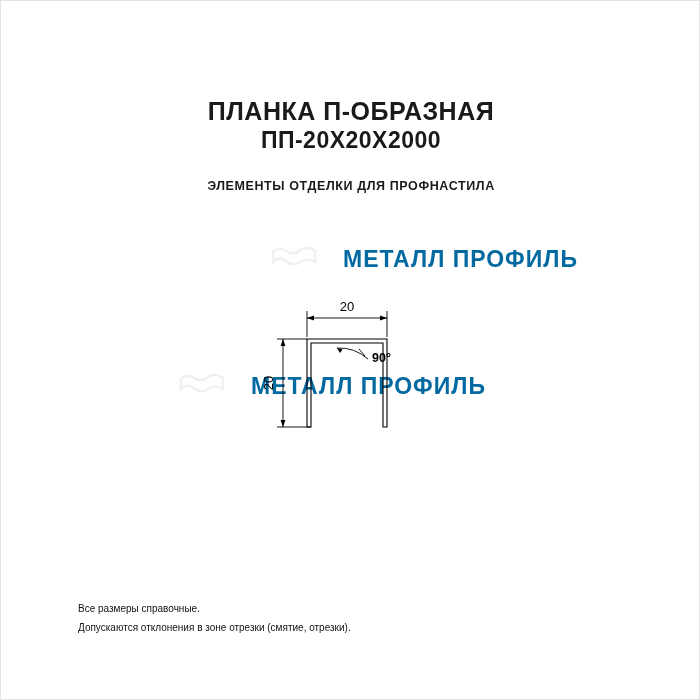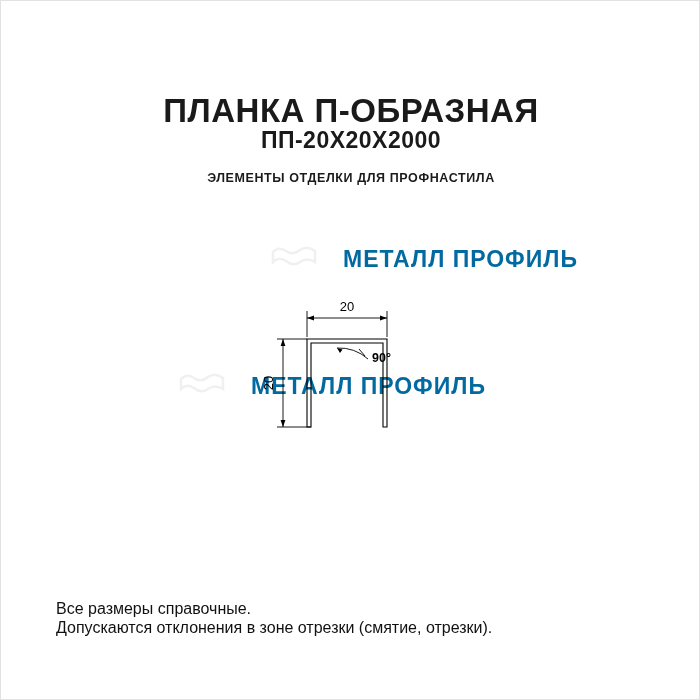--- a/index.html
+++ b/index.html
@@ -22,36 +22,36 @@
     border: 1px solid #e2e2e2;
   }
   .title-block {
     position: absolute;
     top: 96px;
     left: 0;
     width: 700px;
     text-align: center;
   }
   .title-line1 {
-    font-size: 33px;
+    font-size: 25px;
     font-weight: bold;
     letter-spacing: 0.5px;
     line-height: 28px;
   }
   .title-line2 {
     font-size: 23px;
     font-weight: bold;
     letter-spacing: 0.5px;
     line-height: 30px;
   }
   .subtitle {
     font-size: 12.5px;
     font-weight: bold;
     letter-spacing: 0.6px;
-    margin-top: 16px;
+    margin-top: 24px;
   }
   .watermarks {
     position: absolute;
     inset: 0;
     pointer-events: none;
   }
   .wm {
     position: absolute;
     display: flex;
     align-items: center;
@@ -77,23 +77,23 @@
   }
   .drawing {
     position: absolute;
     top: 286px;
     left: 240px;
     width: 230px;
     height: 160px;
   }
   .note {
     position: absolute;
-    left: 55px;
+    left: 77px;
     top: 598px;
-    font-size: 16px;
+    font-size: 10px;
     line-height: 19px;
     color: #111;
   }
   .note div {
     white-space: nowrap;
   }
   svg text {
     font-family: "Liberation Sans", sans-serif;
     fill: #000;
   }

